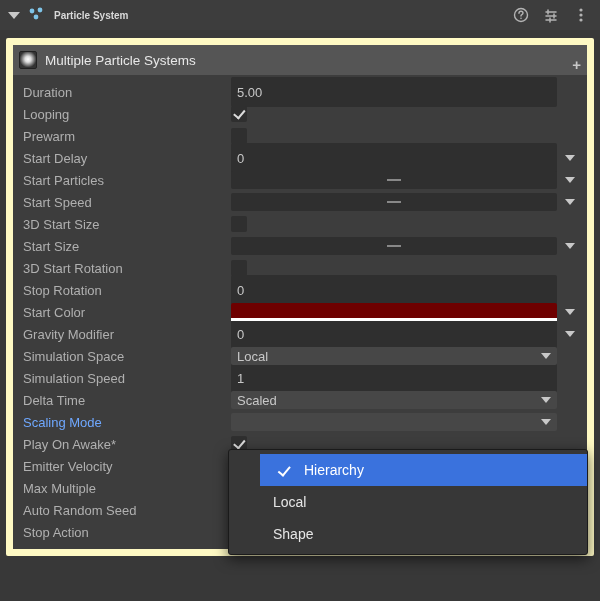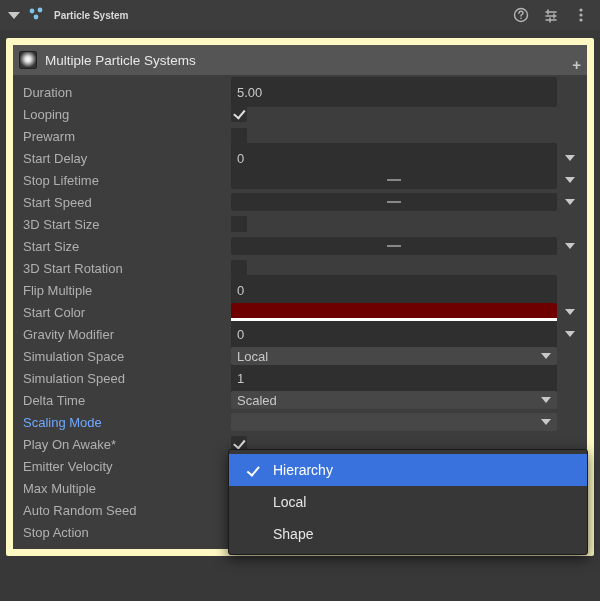--- a/index.html
+++ b/index.html
@@ -43,21 +43,21 @@
   .dd-arrow{width:0;height:0;border-left:5px solid transparent;border-right:5px solid transparent;border-top:6px solid var(--text);margin:0 4px;cursor:pointer;flex:0 0 auto;}
   .checkbox{width:16px;height:16px;background:var(--bg-field);border-radius:2px;display:flex;align-items:center;justify-content:center;cursor:pointer;}
   .checkbox.checked::after{content:"";width:9px;height:5px;border-left:2px solid #ddd;border-bottom:2px solid #ddd;transform:rotate(-50deg) translate(1px,-1px);}
   .select{background:#474747;border-radius:2px;height:18px;flex:1;display:flex;align-items:center;padding:0 6px;color:var(--text);position:relative;cursor:pointer;}
   .select-arrow{width:0;height:0;border-left:5px solid transparent;border-right:5px solid transparent;border-top:6px solid var(--text);position:absolute;right:6px;top:6px;}
   .color-swatch{height:18px;flex:1;border-radius:2px;position:relative;background:var(--darkred);cursor:pointer;}
   .color-swatch::after{content:"";position:absolute;left:0;right:0;bottom:0;height:3px;background:#fff;}
   
   .popup{position:absolute;left:228px;top:449px;width:360px;background:#373737;border:1px solid #1a1a1a;border-radius:3px;box-shadow:0 4px 14px rgba(0,0,0,.6);z-index:10;padding:4px 0;}
   .popup-item{height:32px;display:flex;align-items:center;padding:0 18px;gap:12px;color:#e6e6e6;font-size:14px;cursor:pointer;}
-  .popup-item.sel{background:var(--highlight);color:#fff;}
+  .popup-item.sel{background:var(--highlight);color:#fff;margin-left:31px;}
   .popup-check{width:14px;display:flex;justify-content:center;}
   .popup-check.on::after{content:"";width:10px;height:5px;border-left:2px solid #fff;border-bottom:2px solid #fff;transform:rotate(-50deg) translate(0,-1px);}
   .spacer-after-field{width:18px;}
 </style>
 </head>
 <body>
 
 <div class="component">
   <div class="header">
     <span class="foldout"></span>
@@ -125,21 +125,21 @@
 
       <div class="row">
         <span class="label">Start Delay</span>
         <div class="field-wrap">
           <input class="input" value="0" style="">
           <span class="dd-arrow"></span>
         </div>
       </div>
 
       <div class="row">
-        <span class="label">Stop Lifetime</span>
+        <span class="label">Start Particles</span>
         <div class="field-wrap">
           <span class="dash"></span>
           <span class="dd-arrow"></span>
         </div>
       </div>
 
       <div class="row">
         <span class="label">Start Speed</span>
         <div class="field-wrap">
           <span class="dash"></span>
@@ -164,21 +164,21 @@
 
       <div class="row">
         <span class="label">3D Start Rotation</span>
         <div class="field-wrap">
             <span class="checkbox"></span>
           </div>
       </div>
 
 
       <div class="row">
-        <span class="label">Flip Multiple</span>
+        <span class="label">Stop Rotation</span>
         <div class="field-wrap">
           <input class="input" value="0" style="">
           <span class="spacer-after-field"></span>
         </div>
       </div>
 
       <div class="row">
         <span class="label">Start Color</span>
         <div class="field-wrap">
           <span class="color-swatch"></span>

